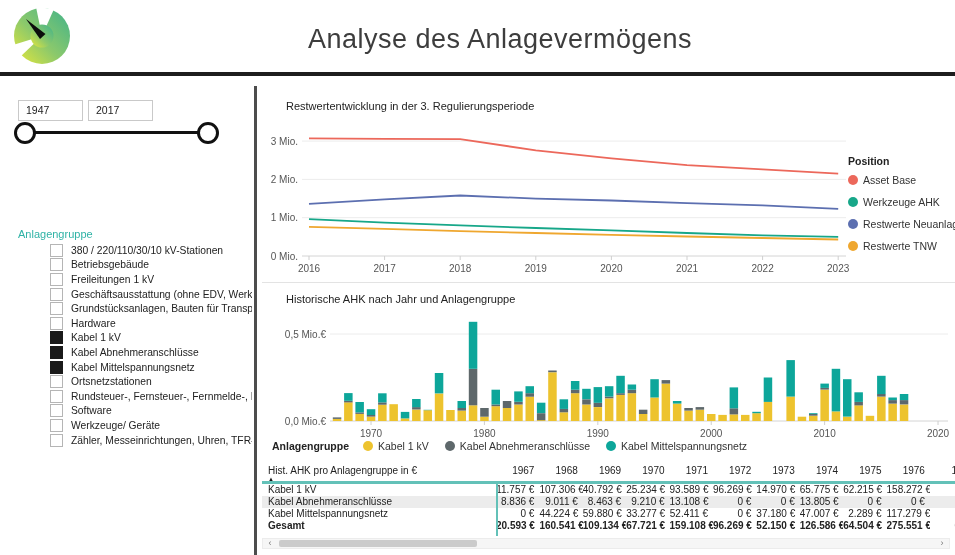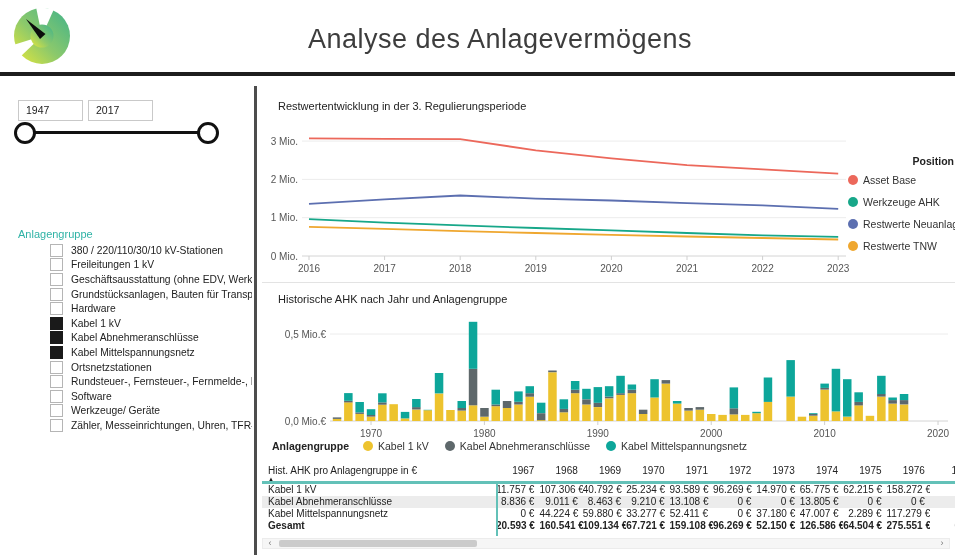--- a/index.html
+++ b/index.html
@@ -33,26 +33,26 @@
   .group-list{position:absolute;left:18px;top:243px;width:234px;}
   .group-item{display:flex;align-items:center;height:14.6px;white-space:nowrap;overflow:hidden;padding-left:32px;}
   .cbx{width:11px;height:11px;border:1px solid #b5b5b5;background:#fff;margin-right:8px;flex:0 0 auto;}
   .cbx.checked{background:#1a1a1a;border-color:#1a1a1a;}
   .group-item span{font-size:10.3px;color:#222;}
 
   
   .section{position:absolute;left:262px;width:693px;}
   #line-section{top:95px;height:186px;}
   #bar-section{top:288px;height:174px;}
-  .chart-title{position:absolute;left:16px;top:5px;font-size:11px;color:#222;}
+  .chart-title{position:absolute;left:24px;top:5px;font-size:11px;color:#222;}
   .ax{font-size:10px;fill:#555;}
   .section-sep{position:absolute;left:262px;top:282px;width:693px;height:1px;background:#e3e3e3;}
 
   .legend-right{position:absolute;left:586px;top:60px;width:106px;}
-  .legend-title{font-size:10.5px;font-weight:bold;color:#222;margin-bottom:7px;text-align:right;}
+  .legend-title{font-size:10.5px;font-weight:bold;color:#222;margin-bottom:7px;}
   .legend-item{display:flex;align-items:center;margin-bottom:10px;font-size:10.5px;color:#333;white-space:nowrap;}
   .dot{width:10px;height:10px;border-radius:50%;margin-right:5px;flex:0 0 auto;}
 
   .legend-bottom{position:absolute;left:10px;top:152px;display:flex;align-items:center;font-size:10.5px;color:#333;}
   .legend-bottom .legend-title{margin:0 14px 0 0;}
   .legend-bottom .legend-item{margin:0 16px 0 0;}
 
   
   #table-section{top:462px;height:74px;overflow:hidden;}
   .grid-table{display:grid;width:720px;}
@@ -97,20 +97,24 @@
 <input id="year-to" class="year-box" value="2017" style="">
 <div class="slider-line"></div>
 <div id="handle-left" class="slider-handle"></div>
 <div id="handle-right" class="slider-handle"></div>
 
 <div class="group-title">Anlagengruppe</div>
 <div class="group-list" id="group-list">
     <div class="group-item">
       <div class="cbx"></div>
       <span>380 / 220/110/30/10 kV-Stationen</span>
+    </div>
+    <div class="group-item">
+      <div class="cbx"></div>
+      <span>Betriebsgebäude</span>
     </div>
     <div class="group-item">
       <div class="cbx"></div>
       <span>Freileitungen 1 kV</span>
     </div>
     <div class="group-item">
       <div class="cbx"></div>
       <span>Geschäftsausstattung (ohne EDV, Werkzeuge/Geräte)</span>
     </div>
     <div class="group-item">

